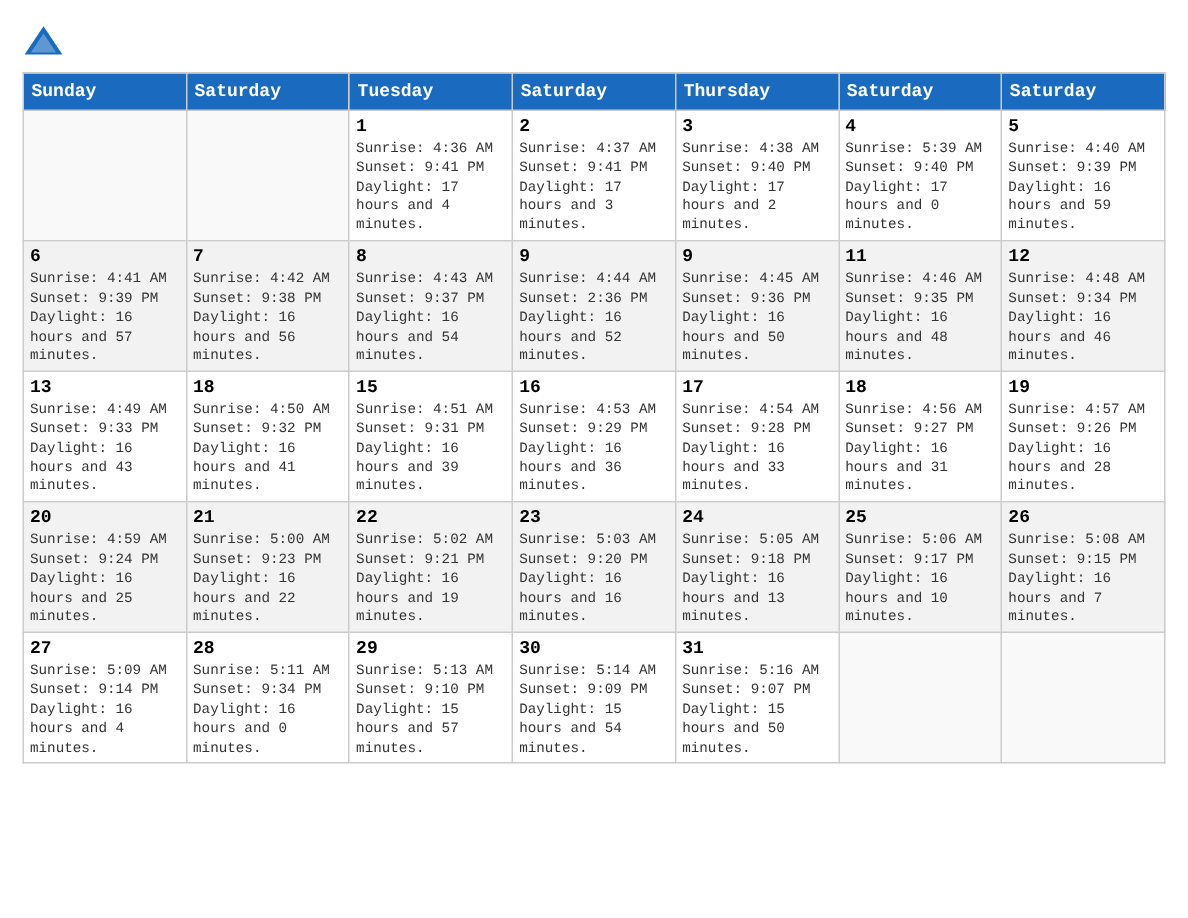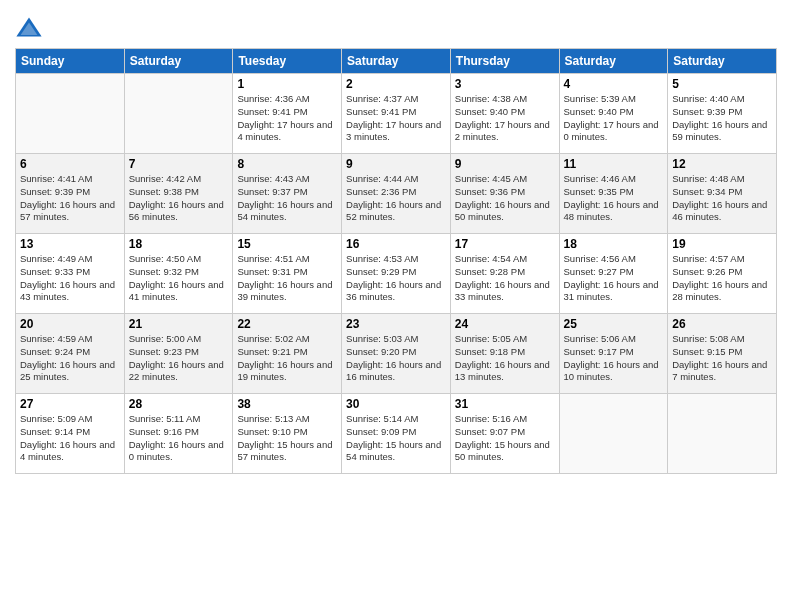--- a/index.html
+++ b/index.html
@@ -7,20 +7,21 @@
       font-family: Arial, sans-serif;
       background: #fff;
       width: 792px;
       height: 612px;
       overflow: hidden;
     }
     .page {
       width: 792px;
       min-height: 612px;
       padding: 10px 15px 10px 15px;
+      font-family: Liberation Mono, monospace;
     }
     .header {
       display: flex;
       justify-content: space-between;
       align-items: flex-start;
       margin-bottom: 6px;
     }
     .logo {
       display: flex;
       align-items: center;
@@ -332,26 +333,26 @@
           <td>
             <span class="day-num">27</span>
             <div class="day-info">Sunrise: 5:09 AM
 Sunset: 9:14 PM
 Daylight: 16 hours
 and 4 minutes.</div>
           </td>
           <td>
             <span class="day-num">28</span>
             <div class="day-info">Sunrise: 5:11 AM
-Sunset: 9:16 PM
+Sunset: 9:34 PM
 Daylight: 16 hours
 and 0 minutes.</div>
           </td>
           <td>
-            <span class="day-num">38</span>
+            <span class="day-num">29</span>
             <div class="day-info">Sunrise: 5:13 AM
 Sunset: 9:10 PM
 Daylight: 15 hours
 and 57 minutes.</div>
           </td>
           <td>
             <span class="day-num">30</span>
             <div class="day-info">Sunrise: 5:14 AM
 Sunset: 9:09 PM
 Daylight: 15 hours

